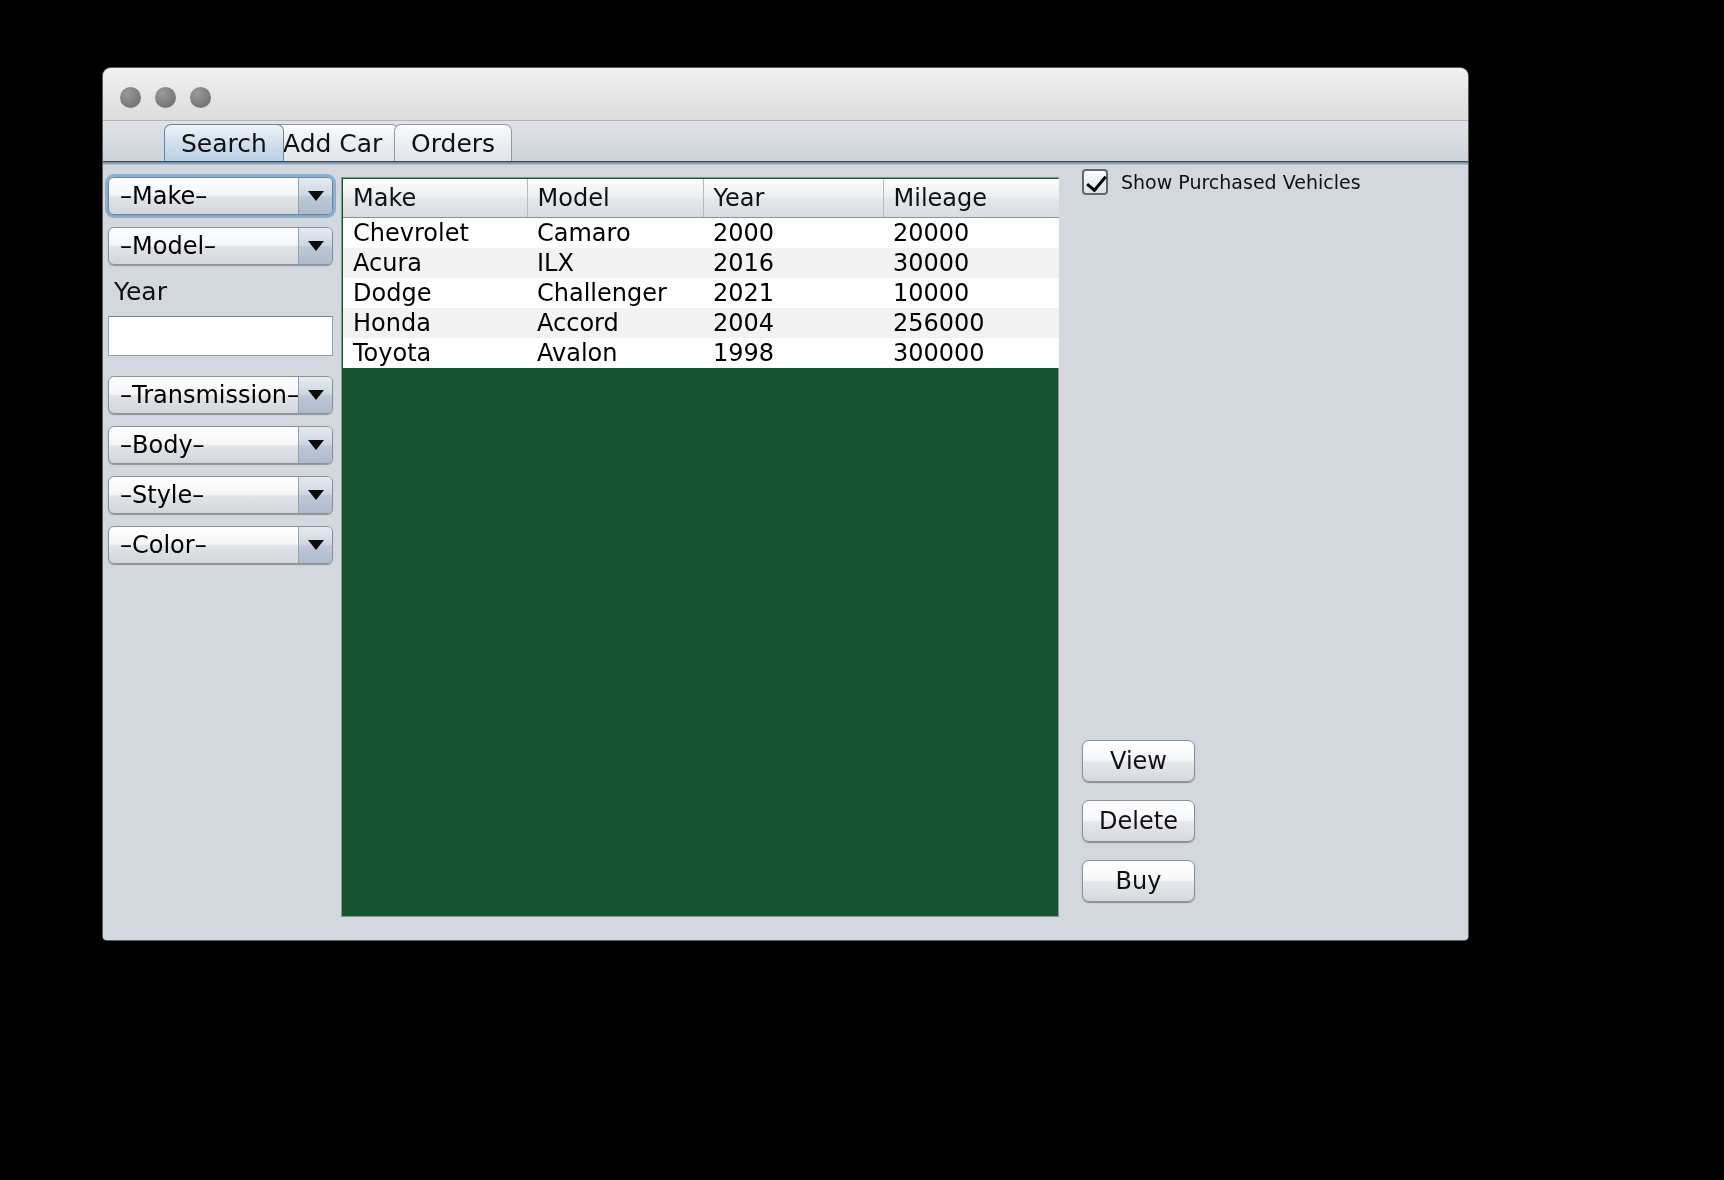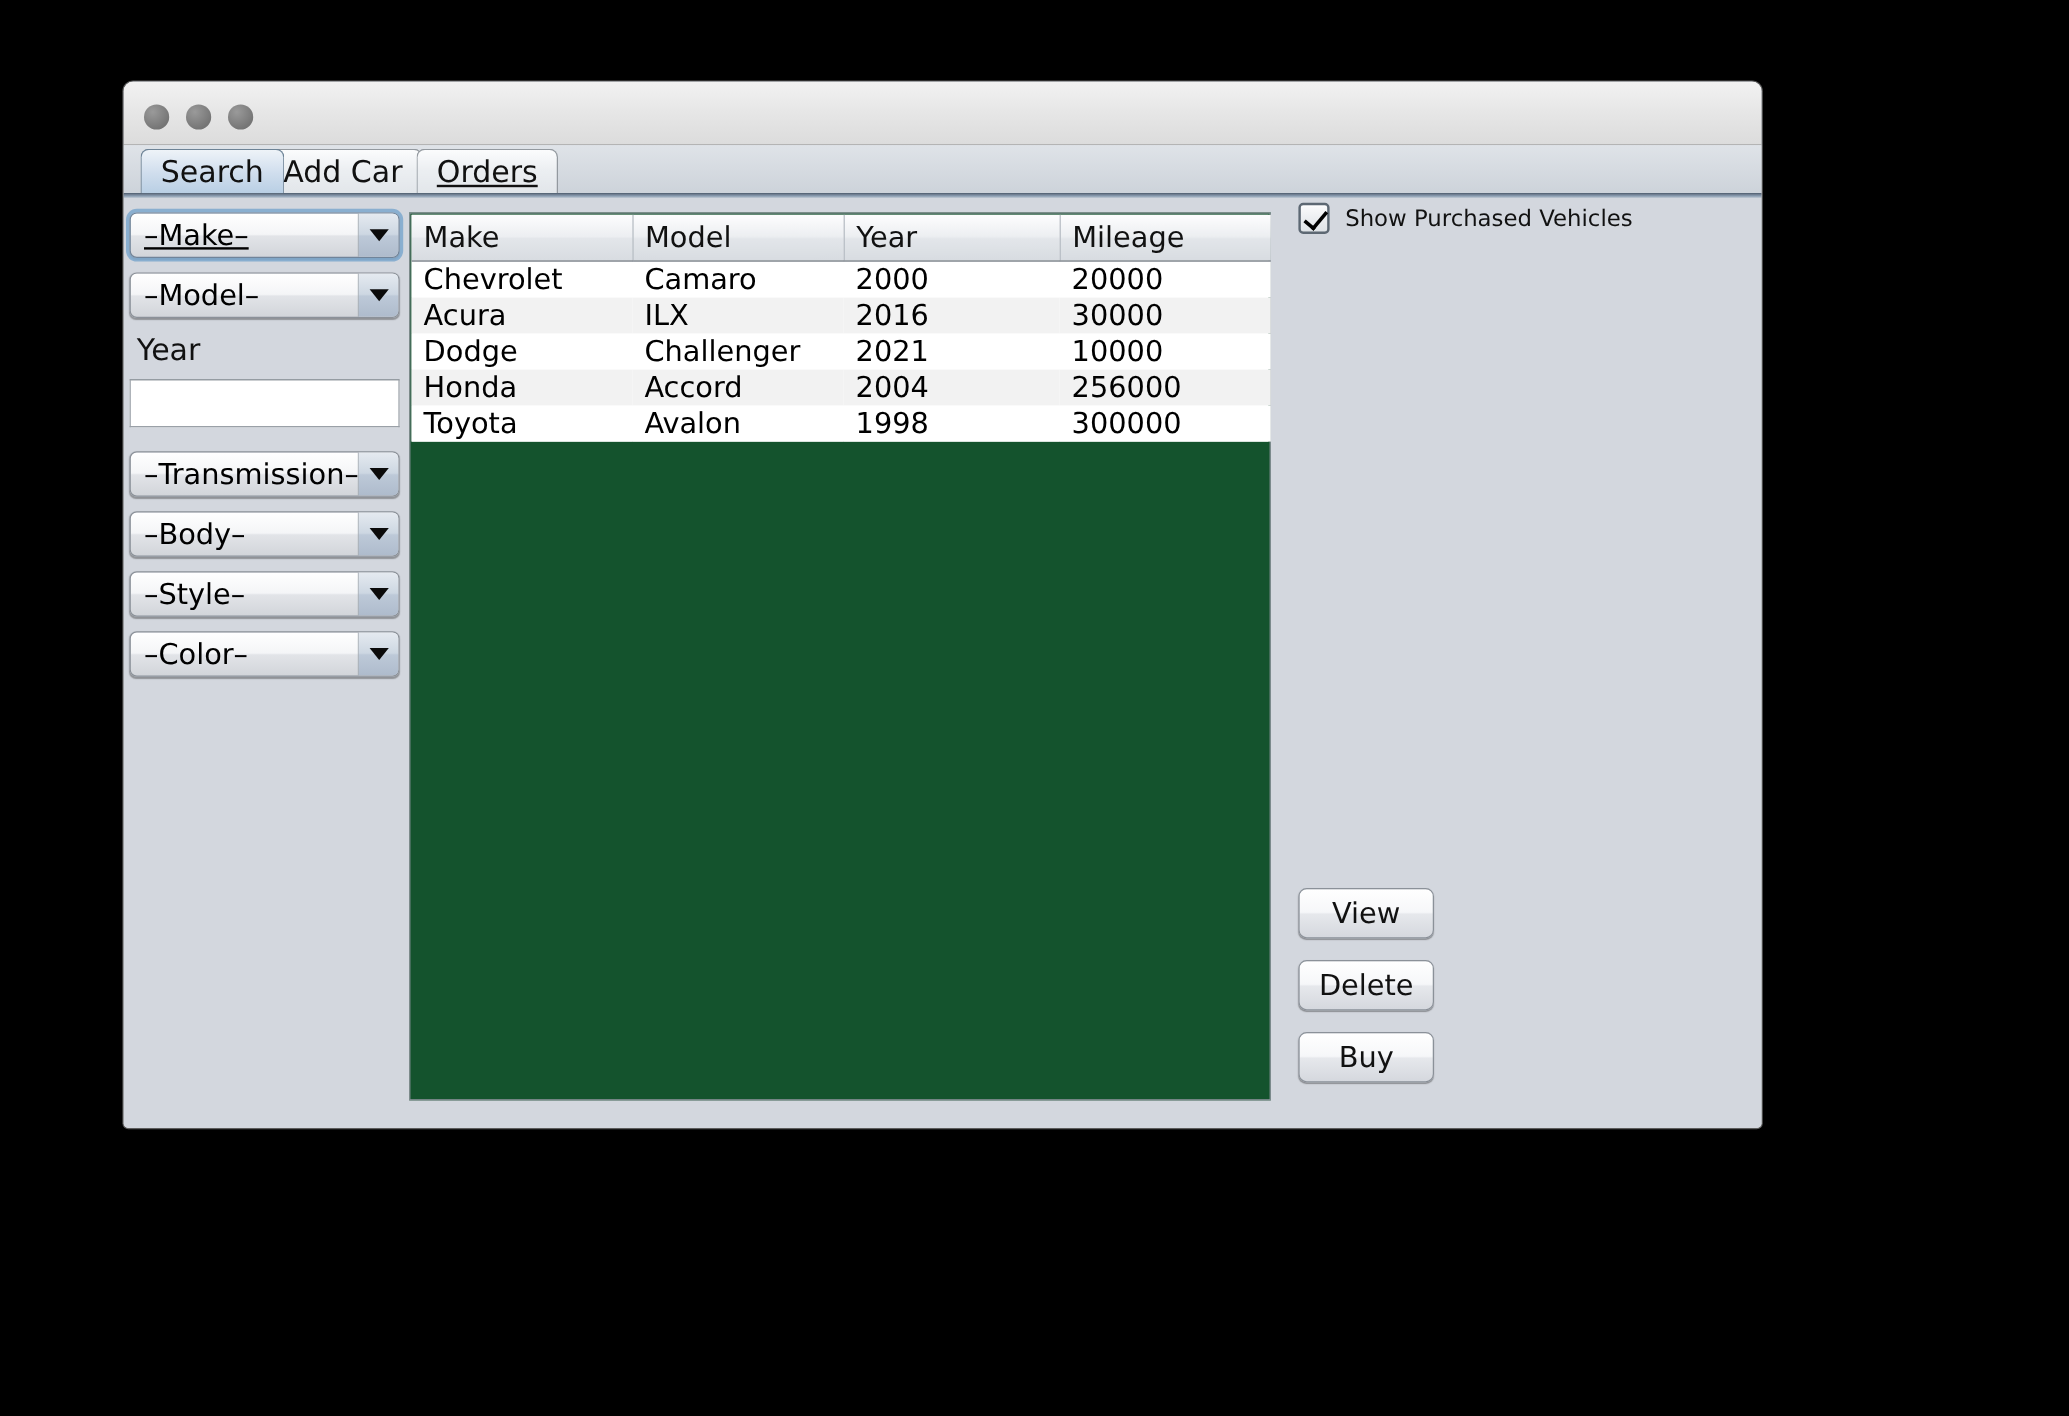--- a/index.html
+++ b/index.html
@@ -53,29 +53,30 @@
     height: 37px;
     padding: 0 16px;
     display: flex; align-items: center;
     font-size: 25px;
     color: #111;
     border: 1px solid #93999f;
     border-bottom: none;
     border-radius: 7px 7px 0 0;
     background: linear-gradient(to bottom, #fbfcfd 0%, #eceff2 45%, #e2e6ea 100%);
     white-space: nowrap;
+    margin-left: 47px;
   }
   .tab.active {
     background: linear-gradient(to bottom, #eef3f8 0%, #cfdded 55%, #b9cfe4 100%);
     border-color: #6d8396;
     z-index: 3;
   }
   #tab0 { left: 14px; }
   #tab1 { left: 116px; }
-  #tab2 { left: 244px; text-decoration: underline; }
+  #tab2 { left: 244px; }
 
   #tabline {
     position: absolute; left: 0; right: 0; top: 93px;
     height: 4px;
     background: linear-gradient(to bottom,#6b7d94 0%, #8fa1b4 50%, #c3ccd6 100%);
     border-top: 1px solid #3a4c60;
   }
 
   
   #content {
@@ -97,21 +98,20 @@
     border-radius: 6px;
     border: 1px solid #8b9199;
     background: linear-gradient(to bottom,#ffffff 0%, #f4f5f7 48%, #e2e4e8 52%, #d2d5da 100%);
     box-shadow: 0 1px 1px rgba(0,0,0,0.32);
     display: flex; align-items: center;
     cursor: default;
   }
   .combo.focused {
     box-shadow: 0 0 0 3px rgba(125,168,206,0.85), 0 1px 1px rgba(0,0,0,0.32);
     border-color: #70849a;
-    text-decoration: underline;
   }
   .combo .ctext {
     padding-left: 11px;
     font-size: 24px;
     color: #000;
     flex: 1;
     white-space: nowrap;
     overflow: hidden;
   }
   .combo .arrowbox {

